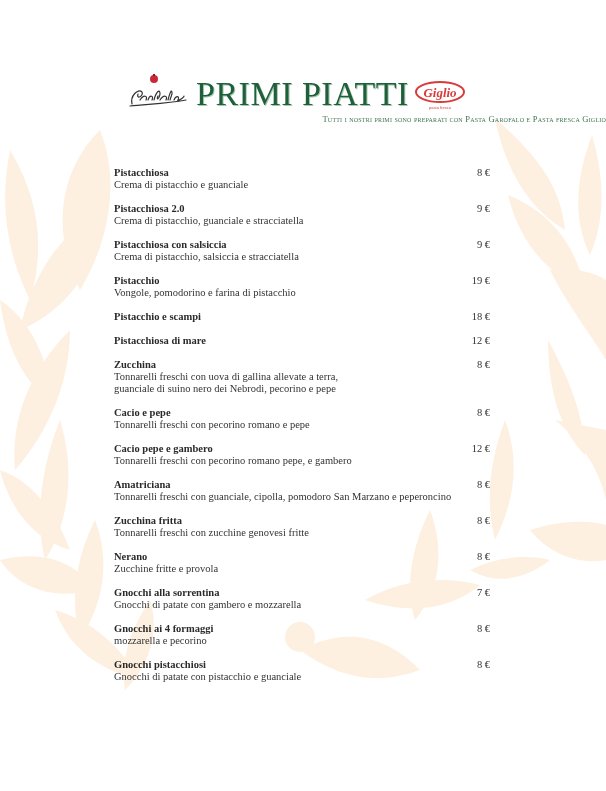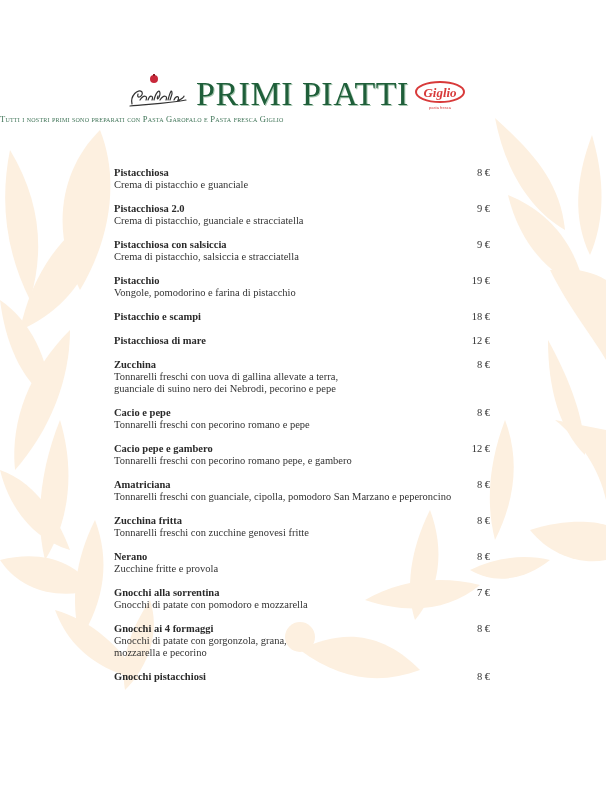--- a/index.html
+++ b/index.html
@@ -15,21 +15,21 @@
     .logo-giglio { position: absolute; left: 412px; top: 14px; width: 56px; height: 34px; }
     .title {
       position: absolute; left: 196px; top: 12px; width: 212px;
       font-family: "Liberation Serif", "DejaVu Serif", serif;
       font-size: 34px; line-height: 36px; color: #1f5f3a;
       letter-spacing: 0.5px;
       text-shadow: 1px 1px 0 #a8c8b2;
       white-space: nowrap;
     }
     .subtitle {
-      position: absolute; left: 0; top: 50px; width: 606px; text-align: left;
+      position: absolute; left: 0; top: 50px; width: 606px; text-align: right;
       font-family: "Liberation Serif", "DejaVu Serif", serif;
       font-size: 8.6px; color: #3e7356; font-variant: small-caps; letter-spacing: 0.2px;
       white-space: nowrap;
     }
     .menu { position: absolute; left: 114px; top: 158px; width: 376px; z-index: 2; }
     .item { position: relative; margin-bottom: 12px; }
     .item-name {
       font-family: "Liberation Serif", "DejaVu Serif", serif;
       font-weight: bold; font-size: 10.5px; line-height: 12px; color: #2a2a2a;
       display: block;
@@ -153,26 +153,26 @@
     <span class="item-desc">Tonnarelli freschi con zucchine genovesi fritte</span>
     <span class="item-price">8 €</span>
   </div>
   <div class="item">
     <span class="item-name">Nerano</span>
     <span class="item-desc">Zucchine fritte e provola</span>
     <span class="item-price">8 €</span>
   </div>
   <div class="item">
     <span class="item-name">Gnocchi alla sorrentina</span>
-    <span class="item-desc">Gnocchi di patate con pomodoro e mozzarella</span>
+    <span class="item-desc">Gnocchi di patate con gambero e mozzarella</span>
     <span class="item-price">7 €</span>
   </div>
   <div class="item">
     <span class="item-name">Gnocchi ai 4 formaggi</span>
-    <span class="item-desc">Gnocchi di patate con gorgonzola, grana,</span>
     <span class="item-desc">mozzarella e pecorino</span>
     <span class="item-price">8 €</span>
   </div>
   <div class="item">
     <span class="item-name">Gnocchi pistacchiosi</span>
+    <span class="item-desc">Gnocchi di patate con pistacchio e guanciale</span>
     <span class="item-price">8 €</span>
   </div>
 </div>
 
 </body></html>

